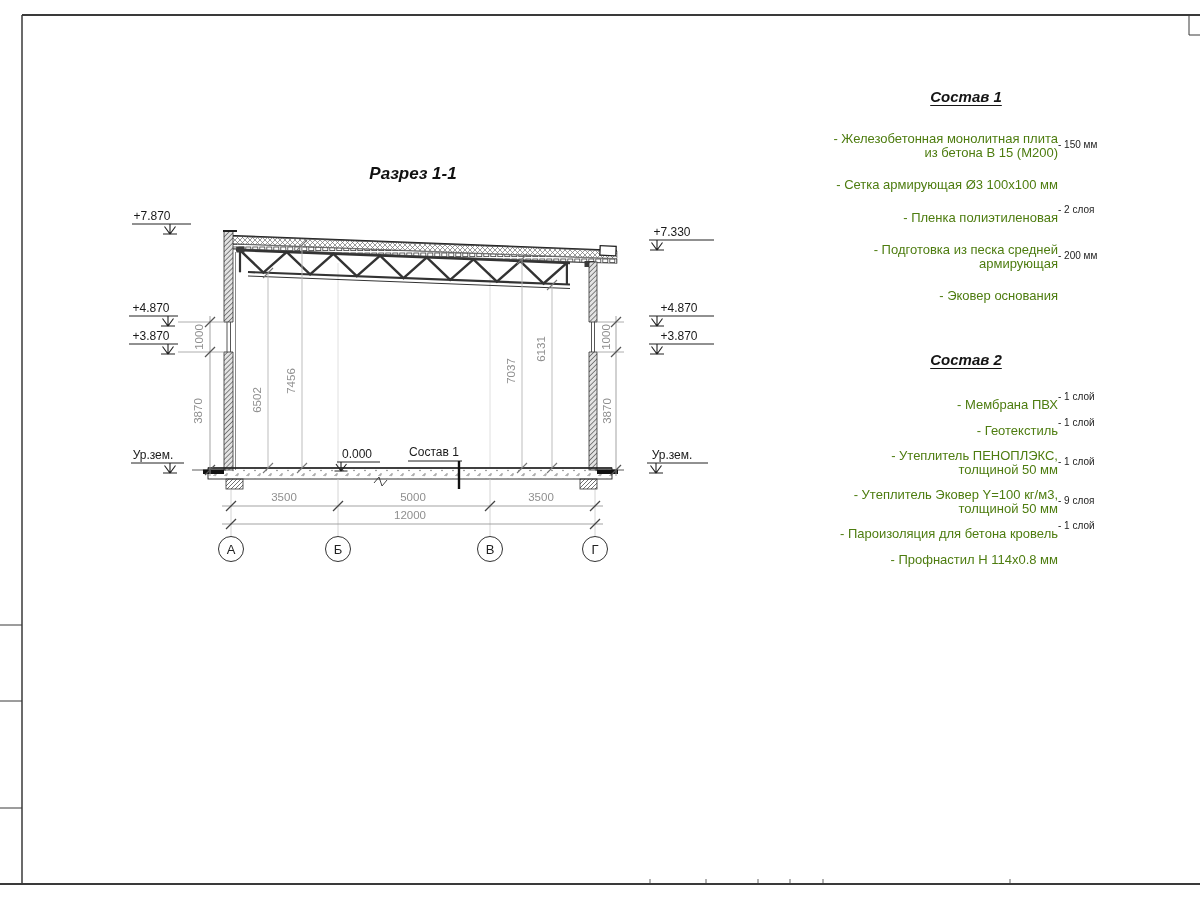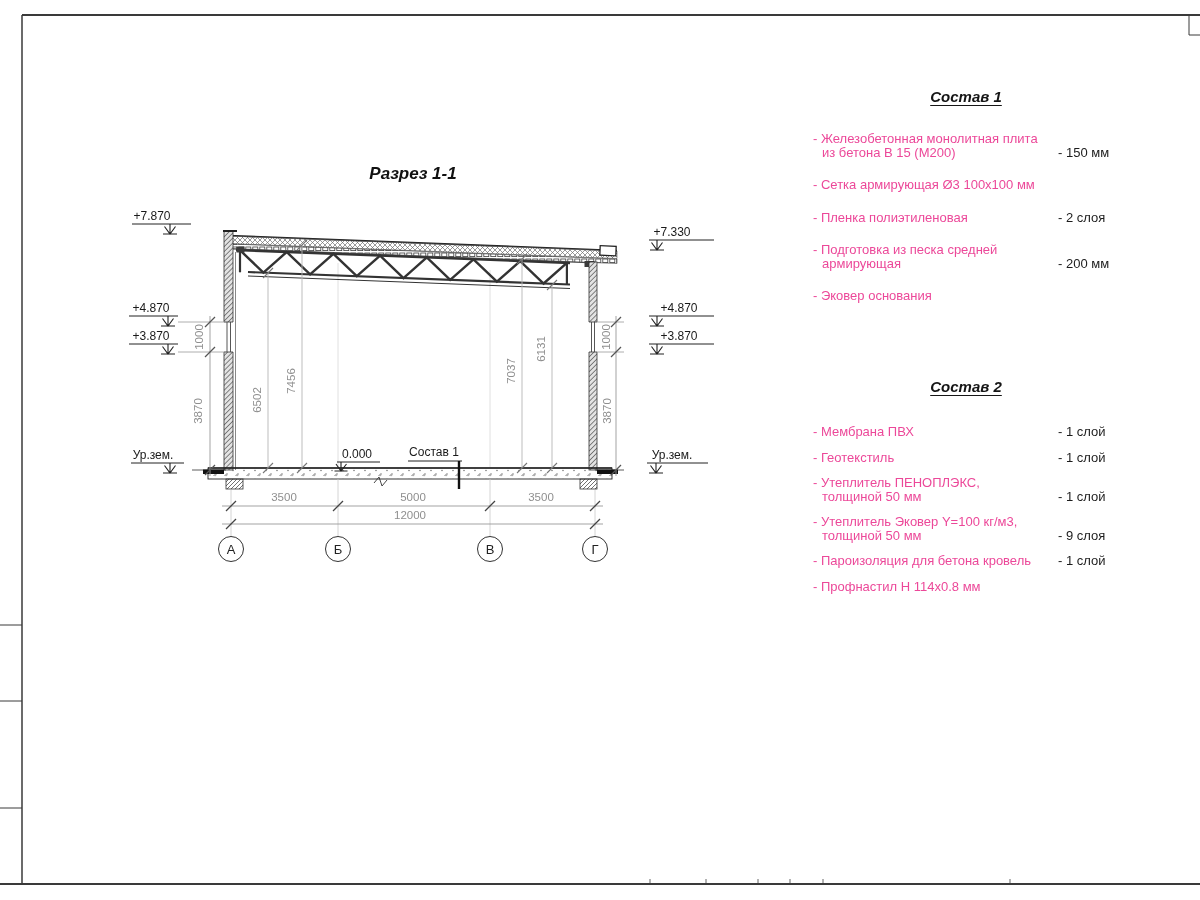--- a/index.html
+++ b/index.html
@@ -4,27 +4,27 @@
 <style>
   html,body{margin:0;padding:0;background:#fff;}
   #page{position:relative;width:1200px;height:900px;background:#ffffff;overflow:hidden;
         font-family:"Liberation Sans", sans-serif;color:#1e1e1e;}
   svg{position:absolute;left:0;top:0;}
   svg text{font-family:"Liberation Sans", sans-serif;}
   .comp{position:absolute;width:330px;}
   .comp-title{font-style:italic;font-weight:700;font-size:15px;text-align:center;
               width:306px;text-decoration:underline;text-underline-offset:3px;color:#151515;}
   #comp1 .comp-title{margin-bottom:27px;}
-  #comp2 .comp-title{margin-bottom:30px;margin-top:27px;}
+  #comp2 .comp-title{margin-bottom:30px;}
   .item{position:relative;width:245px;}
   #comp1 .item{margin-bottom:19px;}
   #comp2 .item{margin-bottom:12px;}
-  .ln{font-size:13px;line-height:13.5px;color:#ec4899;white-space:nowrap;}
+  .ln{font-size:13px;line-height:13.5px;color:#4d7c0f;white-space:nowrap;text-align:right;}
   .cont{padding-left:9px;}
-  .val{position:absolute;left:245px;bottom:0;font-size:13px;line-height:13.5px;
+  .val{position:absolute;left:245px;bottom:8px;font-size:10px;line-height:13.5px;
        white-space:nowrap;color:#1c1c1c;}
 </style>
 </head>
 <body>
 
 <div id="page">
 
 <svg width="1200" height="900" viewBox="0 0 1200 900">
   <defs>
     <pattern id="wallHatch" width="3.5" height="3.5" patternUnits="userSpaceOnUse" patternTransform="rotate(45)">

